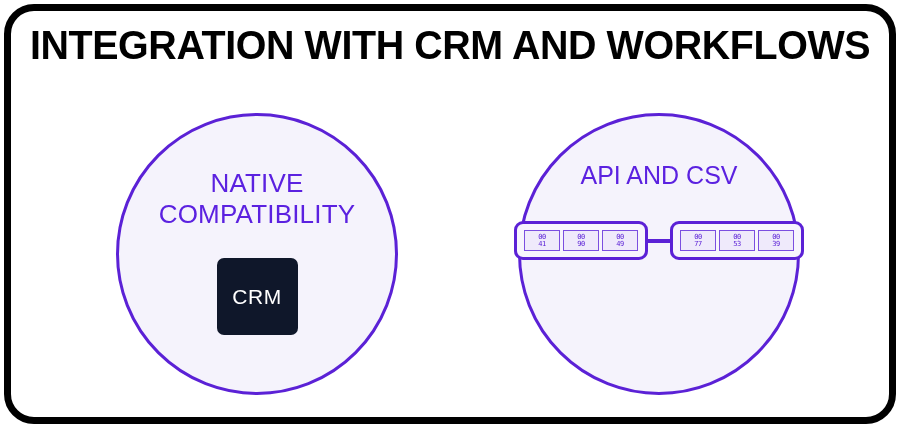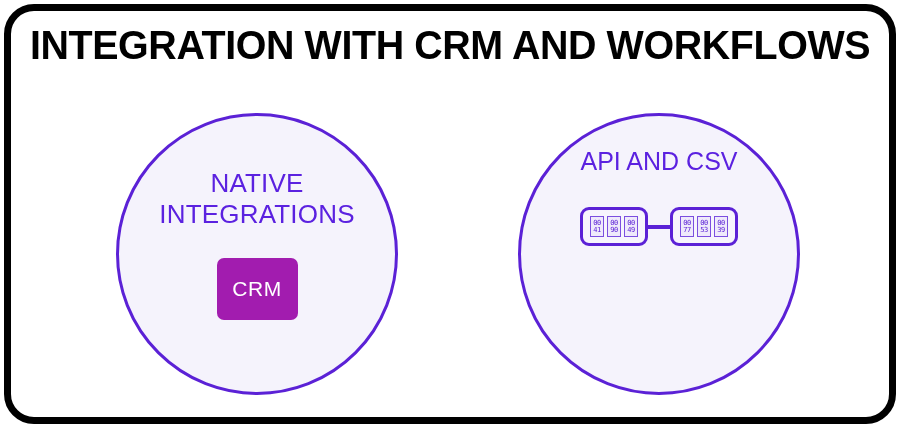--- a/index.html
+++ b/index.html
@@ -72,32 +72,32 @@
     width: 260px;
     text-align: center;
     font-family: "Liberation Sans", sans-serif;
     font-weight: normal;
     font-size: 26px;
     line-height: 31px;
     color: #5b21e0;
     letter-spacing: 0.2px;
   }
   .circle.right .circle-label {
-    margin-top: 30px;
+    margin-top: 44px;
     font-size: 25px;
     letter-spacing: 0px;
     text-align: center;
   }
 
   
   .crm-badge {
     margin-top: 28px;
     width: 81px;
-    height: 62px;
-    background: #a21caf;
+    height: 77px;
+    background: #0f172a;
     border-radius: 7px;
     display: flex;
     align-items: center;
     justify-content: center;
     color: #ffffff;
     font-family: "Liberation Sans", sans-serif;
     font-weight: normal;
     font-size: 21px;
     letter-spacing: 0.5px;
   }
@@ -119,21 +119,21 @@
     align-items: center;
   }
   .connector {
     width: 22px;
     height: 4px;
     background: #5b21d6;
   }
   
   .tofu {
     box-sizing: border-box;
-    width: 14px;
+    width: 36px;
     height: 21px;
     border: 1px solid #7b4fe0;
     background: #efeafb;
     display: flex;
     flex-direction: column;
     align-items: center;
     justify-content: center;
     line-height: 1;
     font-family: "DejaVu Sans Mono", monospace;
     font-size: 7px;
@@ -147,21 +147,21 @@
 
 <div id="infographic">
 
   <div class="frame"></div>
 
   <div class="title">INTEGRATION WITH CRM AND WORKFLOWS</div>
 
   <div class="circle left">
     <div class="circle-label">
       <span>NATIVE</span><br>
-      <span>INTEGRATIONS</span>
+      <span>COMPATIBILITY</span>
     </div>
     <div class="crm-badge">CRM</div>
   </div>
 
   <div class="circle right">
     <div class="circle-label">
       <span>API AND CSV</span><br>
     </div>
 
     <div class="node-diagram">

